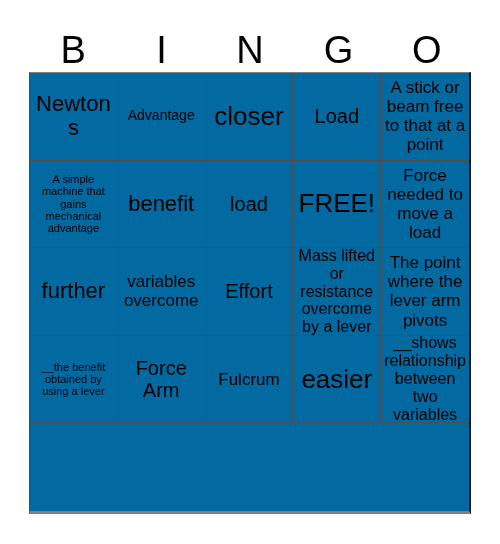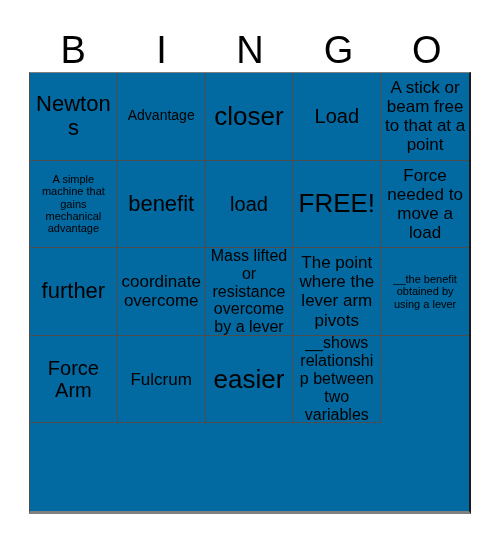--- a/index.html
+++ b/index.html
@@ -137,21 +137,24 @@
       <div class="bingo-cell">
         <span class="cell-text sz-xl">FREE!</span>
       </div>
       <div class="bingo-cell">
         <span class="cell-text sz-md">Force needed to move a load</span>
       </div>
       <div class="bingo-cell">
         <span class="cell-text sz-lg">further</span>
       </div>
       <div class="bingo-cell">
-        <span class="cell-text sz-md">coordinate overcome</span>
+        <span class="cell-text sz-md">variables overcome</span>
+      </div>
+      <div class="bingo-cell">
+        <span class="cell-text sz-xxl">Effort</span>
       </div>
       <div class="bingo-cell">
         <span class="cell-text sz-xs">Mass lifted or resistance overcome by a lever</span>
       </div>
       <div class="bingo-cell">
         <span class="cell-text sz-md">The point where the lever arm pivots</span>
       </div>
       <div class="bingo-cell">
         <span class="cell-text sz-xxs">__the benefit obtained by using a lever</span>
       </div>

